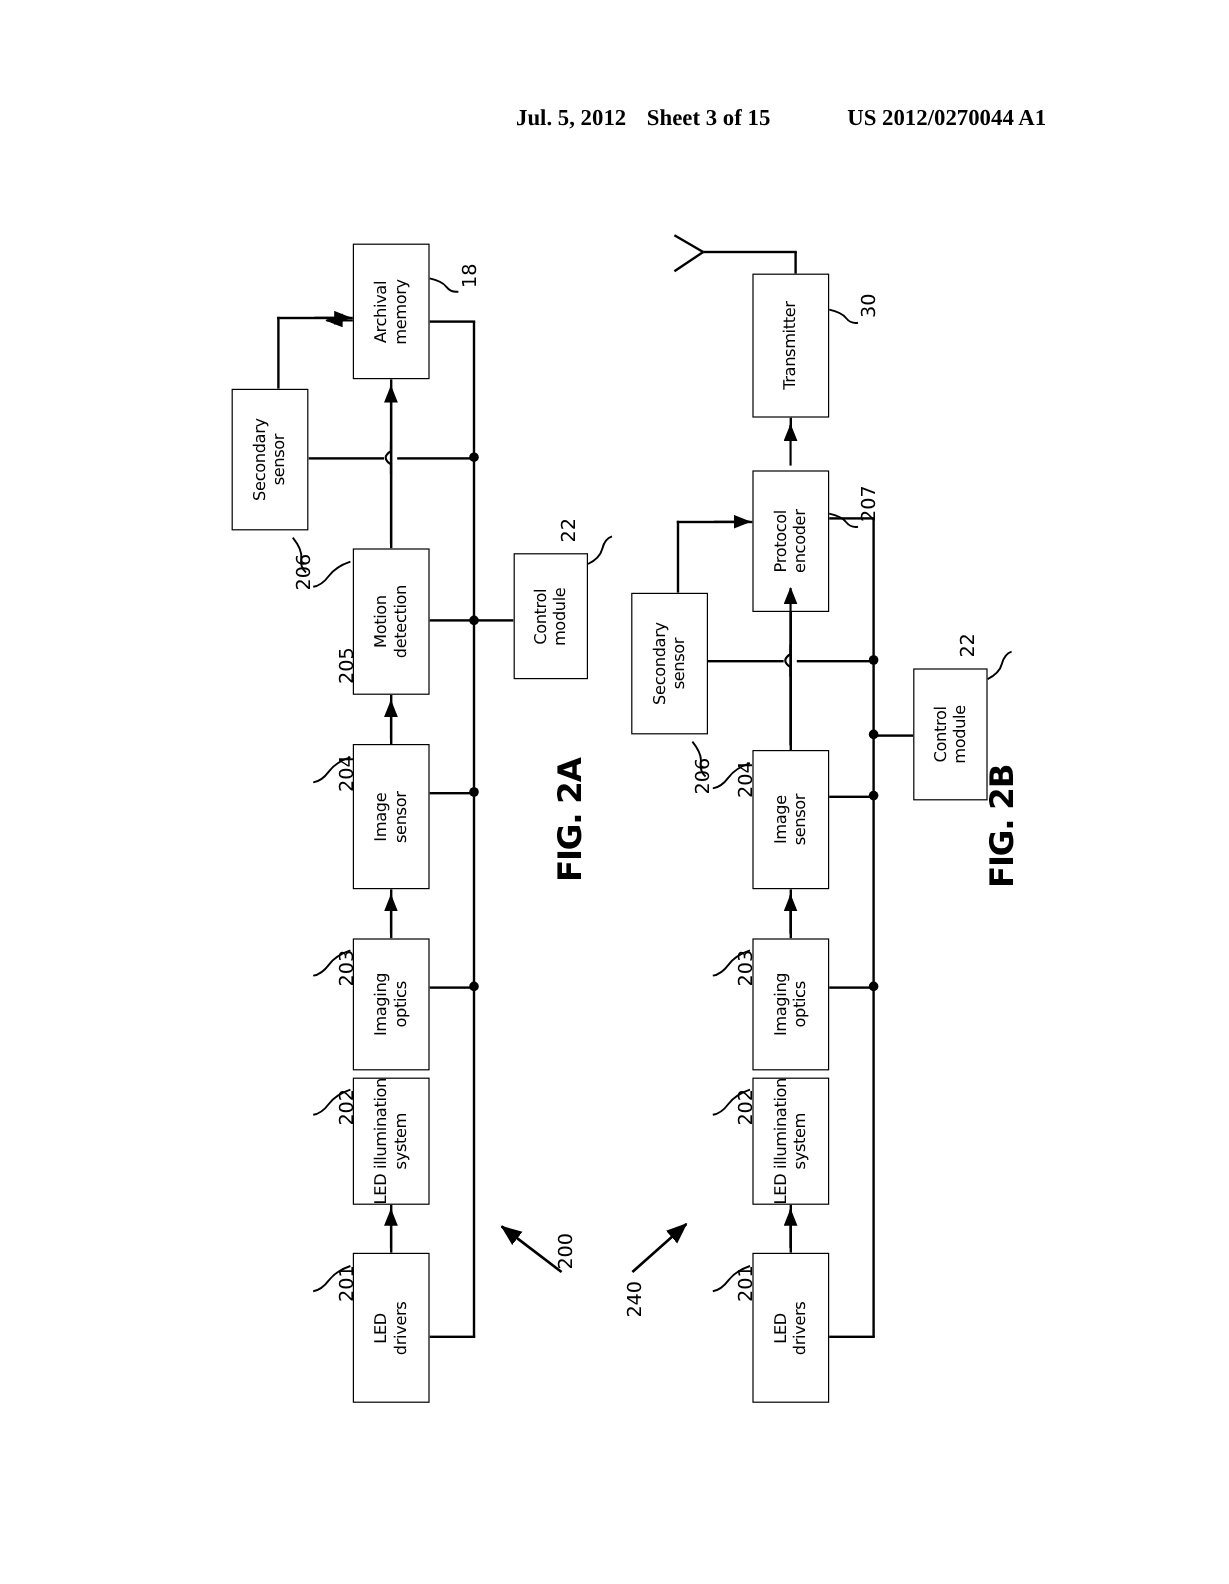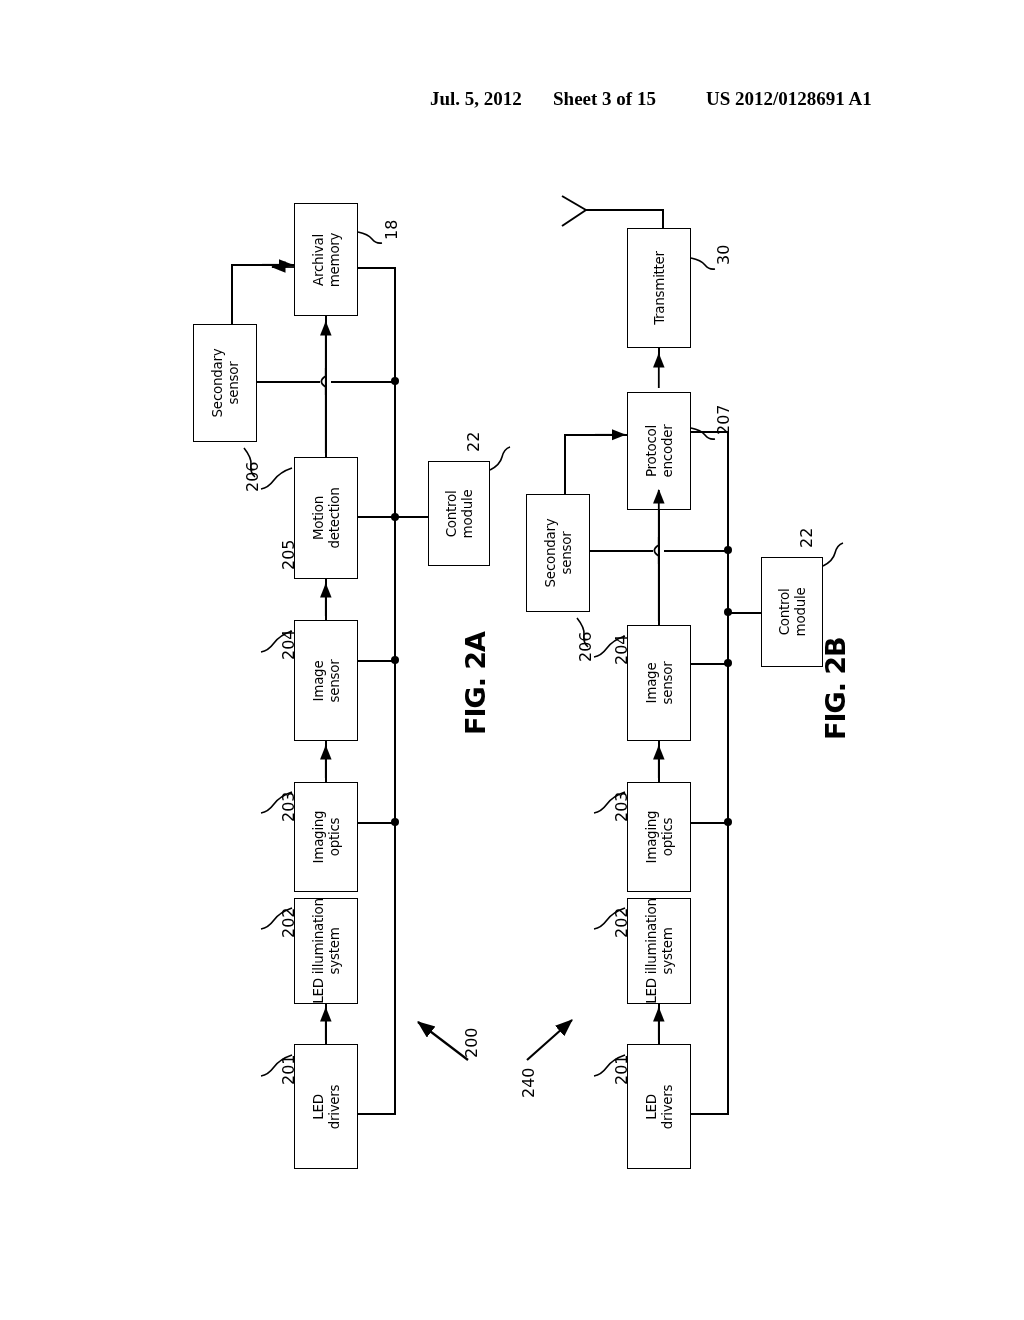--- a/index.html
+++ b/index.html
@@ -24,21 +24,21 @@
     width: 1024px;
     height: 30px;
     font-family: "Liberation Serif", serif;
     font-weight: bold;
     font-size: 19px;
     letter-spacing: 0px;
     white-space: nowrap;
   }
   #page-header .hdr-pub   { position: absolute; left: 126px; top: 0; }
   #page-header .hdr-date  { position: absolute; left: 430px; top: 0; }
-  #page-header .hdr-sheet { position: absolute; left: 553px; top: 0; }
+  #page-header .hdr-sheet { position: absolute; left: 539px; top: 0; }
   #page-header .hdr-num   { position: absolute; left: 706px; top: 0; }
 
   
   #drawing {
     position: absolute;
     left: 0;
     top: 0;
     width: 1024px;
     height: 1320px;
   }
@@ -115,21 +115,21 @@
     overflow: visible;
     pointer-events: none;
   }
 </style>
 </head>
 <body>
 
 <div id="page-header">
   <span class="hdr-date">Jul. 5, 2012</span>
   <span class="hdr-sheet">Sheet 3 of 15</span>
-  <span class="hdr-num">US 2012/0128691 A1</span>
+  <span class="hdr-num">US 2012/0270044 A1</span>
 </div>
 
 <div id="drawing">
 
   <div>
 
     <div class="ln v" style="left:394px; top:268px; height:846px;"></div>
     <div class="ln h" style="left:356px; top:267px; width:40px;"></div>
     <div class="ln h" style="left:356px; top:1113px; width:40px;"></div>
 

